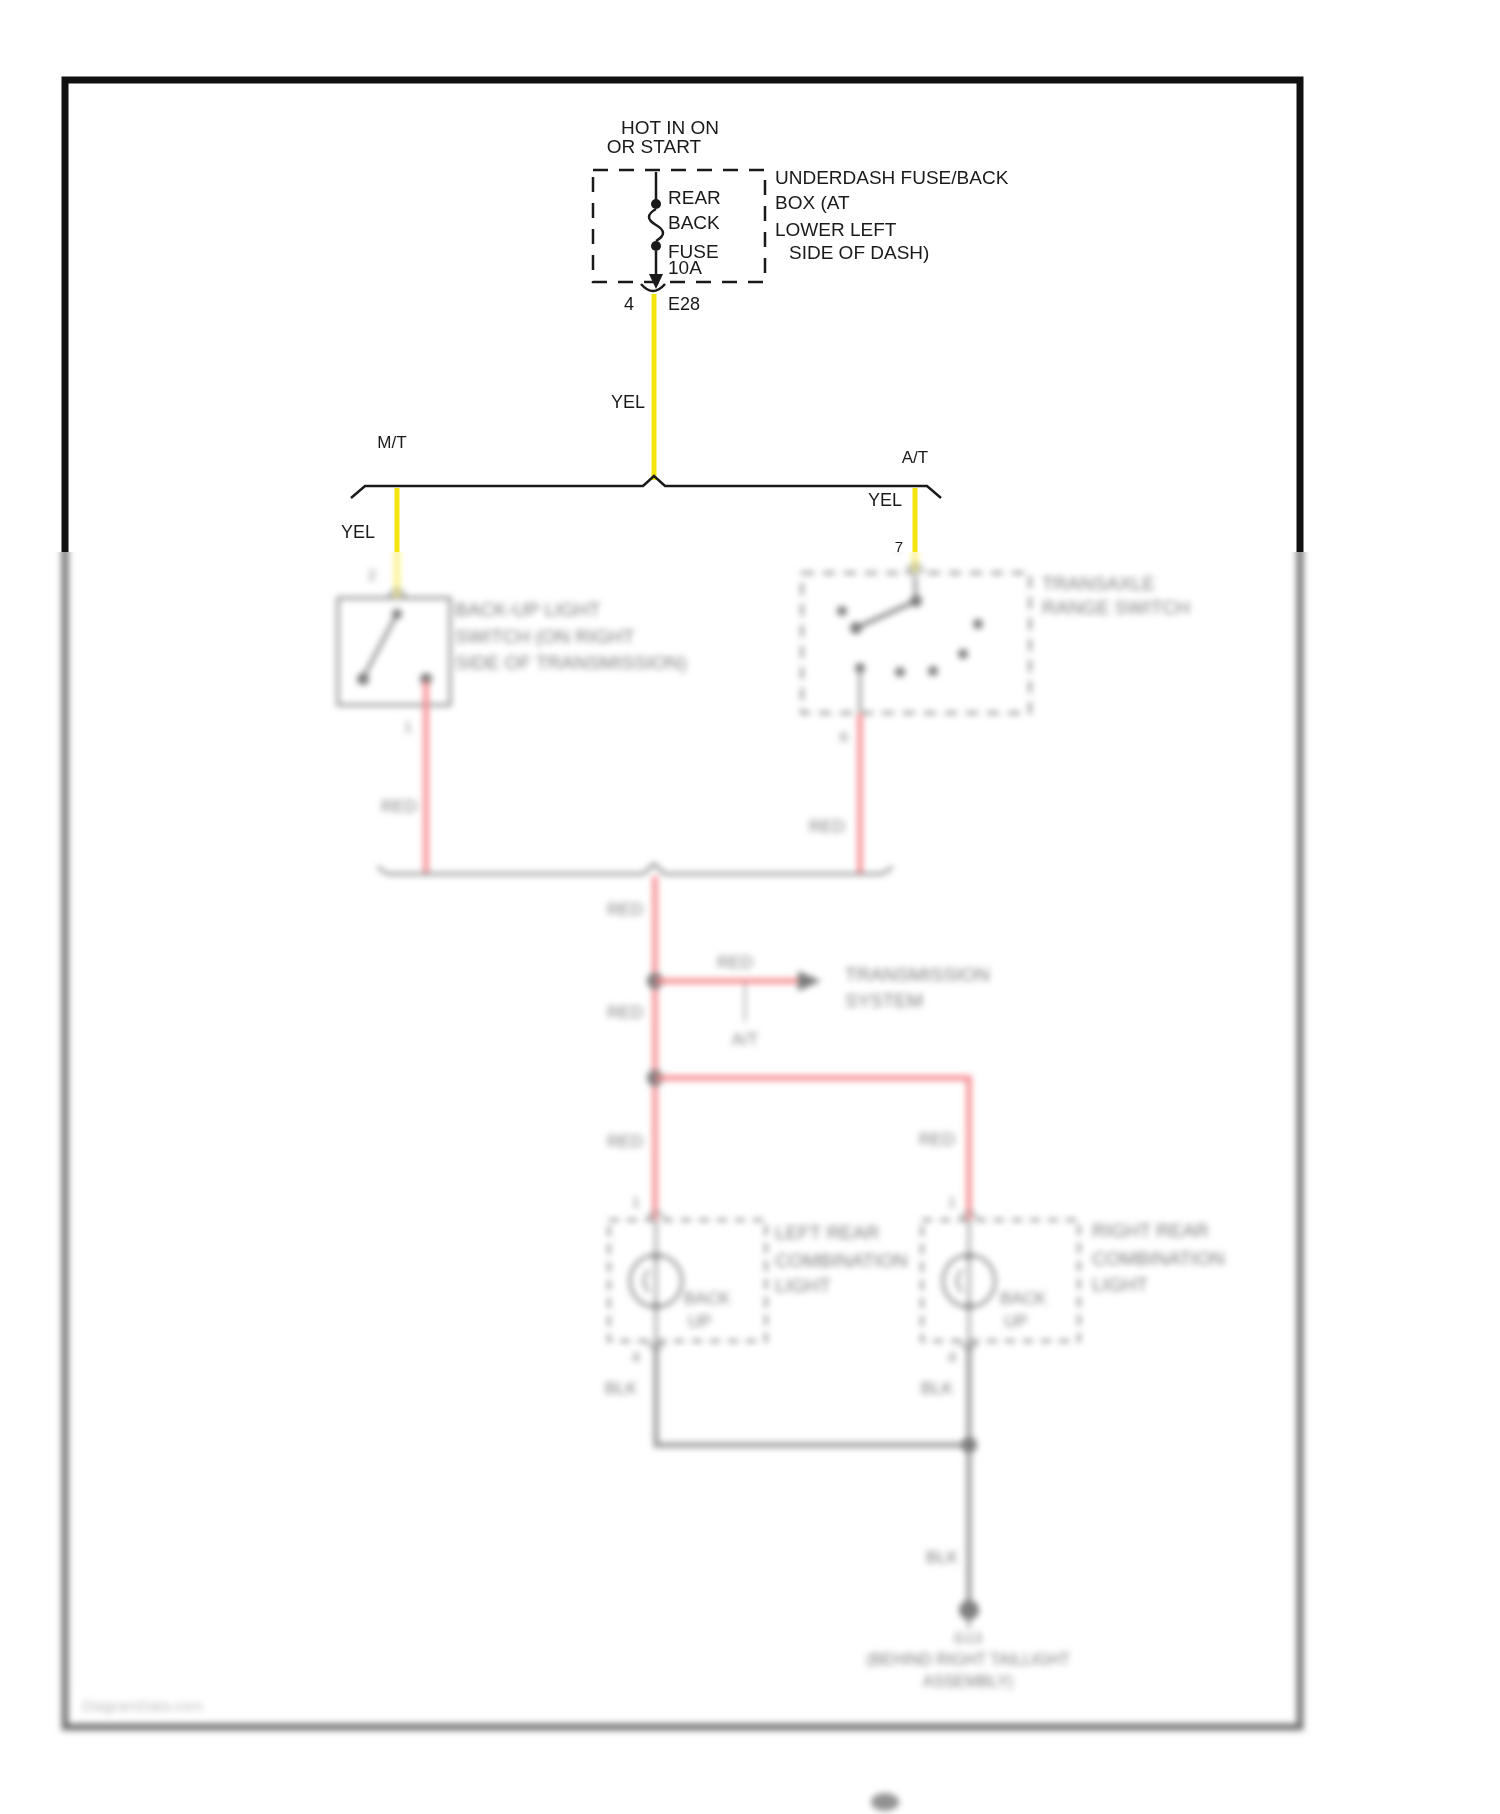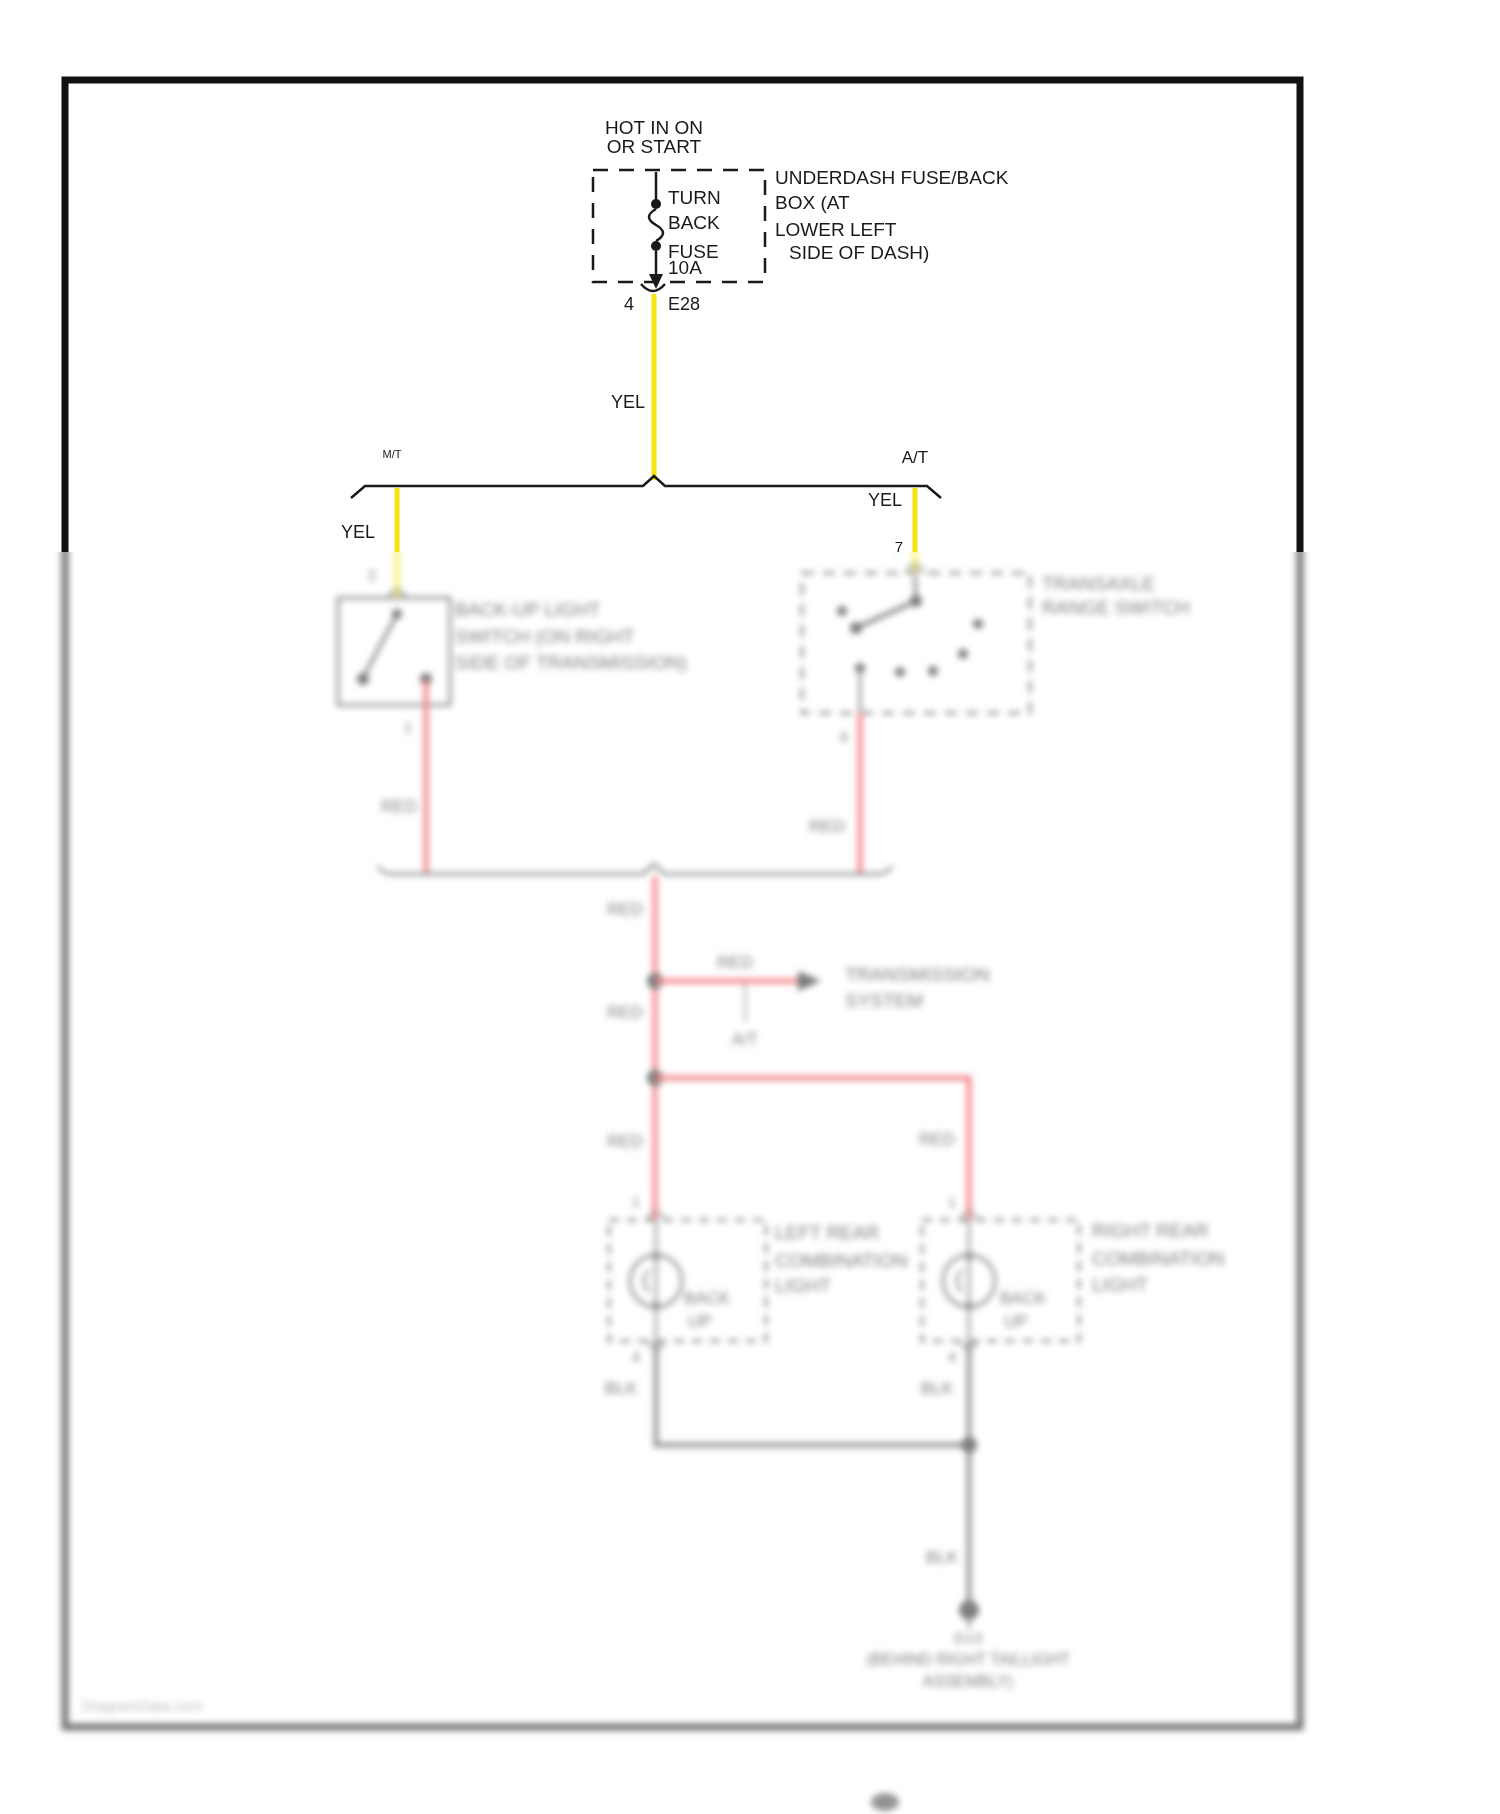--- a/index.html
+++ b/index.html
@@ -101,38 +101,38 @@
       <path d="M962,1270 q-10,11 0,22" stroke-width="2.5"></path>
       <path d="M961,1341 a8,8 0 0 0 16,0" stroke-width="2"></path>
     </g>
     <line x1="969" y1="1341" x2="969" y2="1604" stroke="#4a4a4a" stroke-width="5"></line>
     <circle cx="969" cy="1445" r="8" fill="#222222"></circle>
     <circle cx="969" cy="1610" r="10" fill="#222222"></circle>
     <line x1="969" y1="1620" x2="969" y2="1628" stroke="#222222" stroke-width="2.5"></line>
     <ellipse cx="885" cy="1802" rx="14" ry="9" fill="#444444"></ellipse>
   </svg>
 
-  <div class="lb ca" style="left:654px;top:118px">HOT IN ON</div>
+  <div class="lb ca" style="left:670px;top:118px">HOT IN ON</div>
   <div class="lb ca" style="left:654px;top:137px">OR START</div>
 
-  <div class="lb" style="left:668px;top:188px">TURN</div>
+  <div class="lb" style="left:668px;top:188px">REAR</div>
   <div class="lb" style="left:668px;top:213px">BACK</div>
   <div class="lb" style="left:668px;top:242px">FUSE</div>
   <div class="lb" style="left:668px;top:258px">10A</div>
 
   <div class="lb" style="left:775px;top:168px">UNDERDASH FUSE/BACK</div>
   <div class="lb" style="left:775px;top:193px">BOX (AT</div>
   <div class="lb" style="left:775px;top:220px">LOWER LEFT</div>
   <div class="lb" style="left:789px;top:243px">SIDE OF DASH)</div>
 
   <div class="lb ra" style="left:634px;top:295px;font-size:18px">4</div>
   <div class="lb" style="left:668px;top:295px;font-size:18px">E28</div>
 
   <div class="lb ra" style="left:645px;top:393px;font-size:18px">YEL</div>
-  <div class="lb ca" style="left:392px;top:449px;font-size:11px">M/T</div>
+  <div class="lb ca" style="left:392px;top:434px;font-size:17px">M/T</div>
   <div class="lb ca" style="left:915px;top:449px;font-size:17px">A/T</div>
   <div class="lb ra" style="left:375px;top:523px;font-size:18px">YEL</div>
   <div class="lb ra" style="left:902px;top:491px;font-size:18px">YEL</div>
 
   <div class="lb ra" style="left:376px;top:567px;font-size:15px">2</div>
   <div class="lb ra" style="left:903px;top:539px;font-size:15px">7</div>
 
   <div class="lb" style="left:455px;top:600px">BACK-UP LIGHT</div>
   <div class="lb" style="left:455px;top:627px">SWITCH (ON RIGHT</div>
   <div class="lb" style="left:455px;top:653px">SIDE OF TRANSMISSION)</div>

